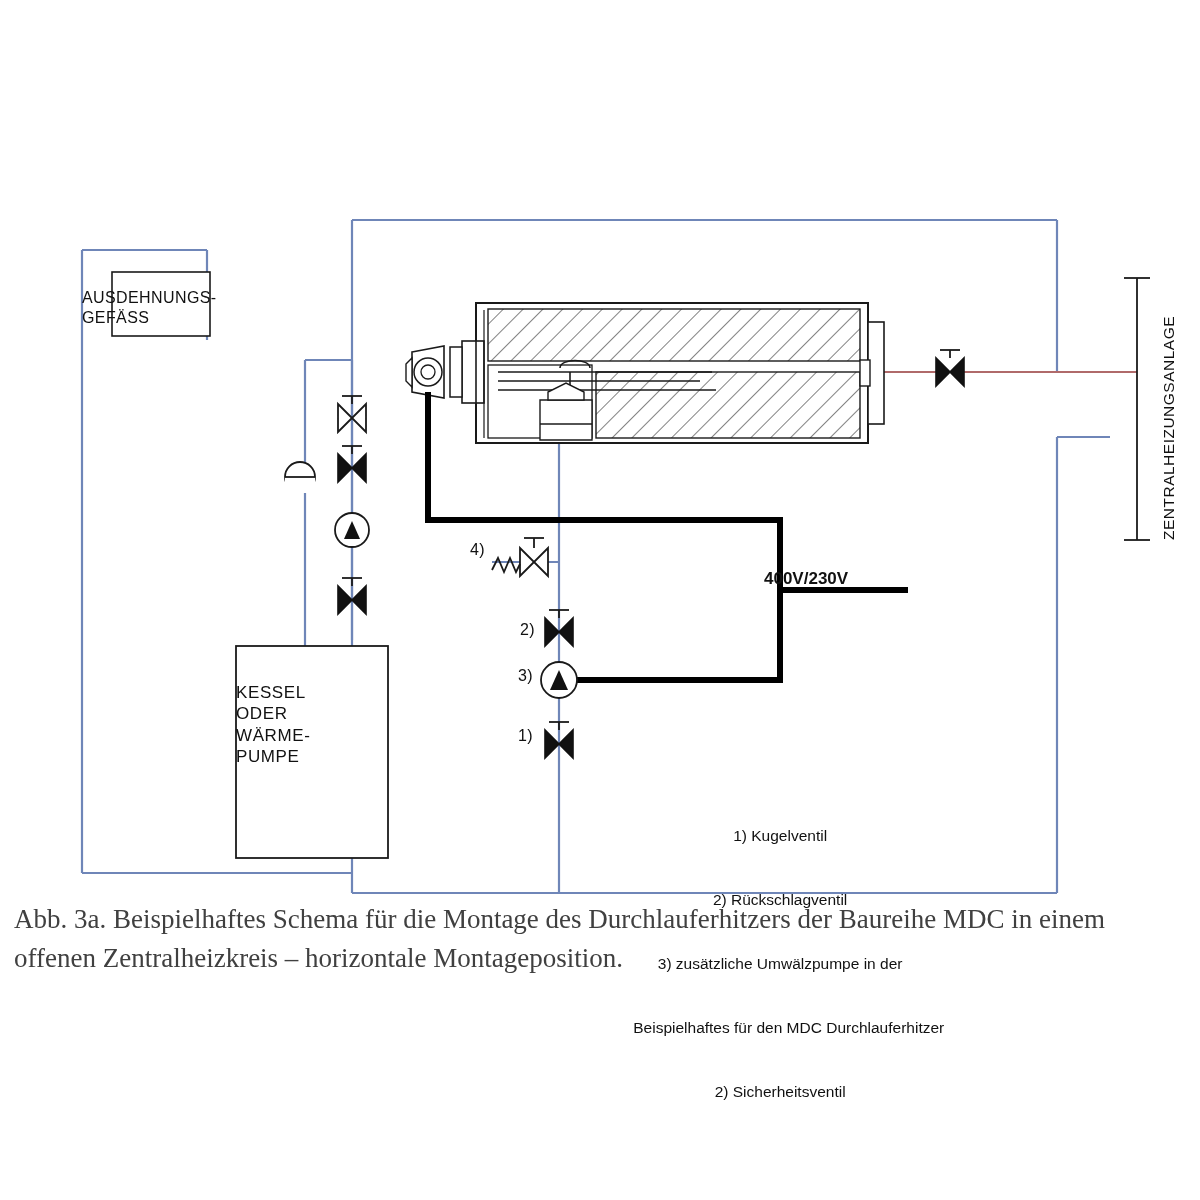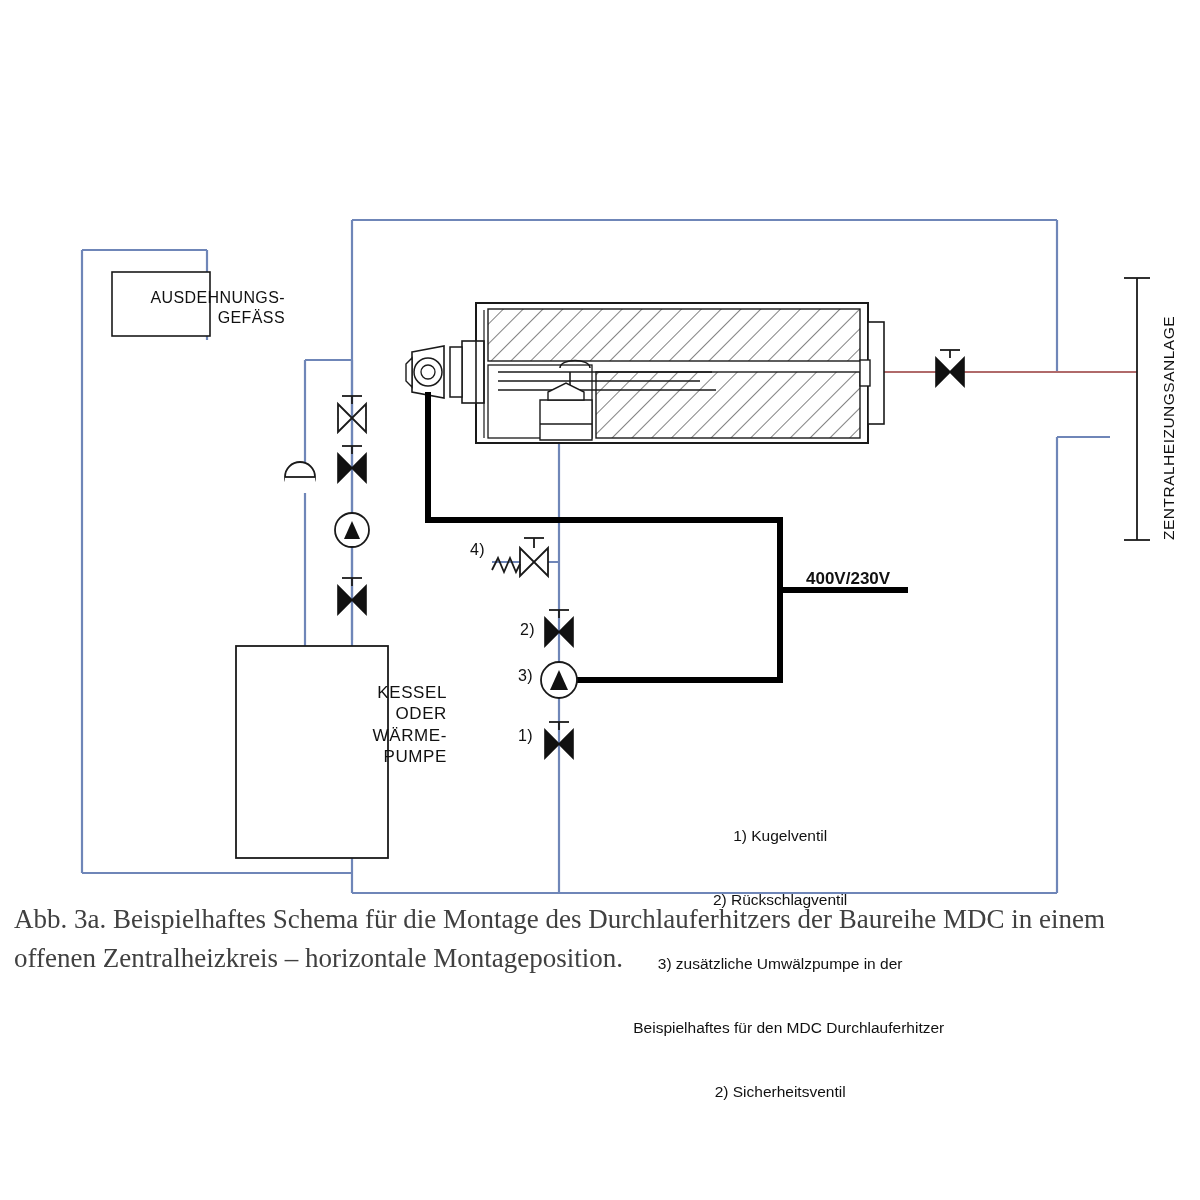--- a/index.html
+++ b/index.html
@@ -27,21 +27,21 @@
     width: 1200px;
     height: 1200px;
   }
   .lbl {
     position: absolute;
     font-family: "Liberation Sans", sans-serif;
     color: #111111;
     white-space: pre;
     line-height: 1.25;
   }
-  .lbl-center { text-align: right; margin-left: 43px; }
+  .lbl-center { text-align: left; }
   .caption {
     position: absolute;
     left: 14px;
     top: 900px;
     width: 1175px;
     font-family: "Liberation Serif", serif;
     font-size: 27px;
     line-height: 1.45;
     color: #404040;
   }
@@ -236,21 +236,21 @@
   <div class="lbl lbl-center" style="left:82px; top:288px; width:160px; font-size:16px; letter-spacing:0.4px;">AUSDEHNUNGS-
 GEFÄSS</div>
 
   <div class="lbl lbl-center" style="left:236px; top:682px; width:168px; font-size:17px; letter-spacing:0.6px;">KESSEL
 ODER
 WÄRME-
 PUMPE</div>
 
   <div class="vertical-label" style="left:1160px; top:540px;">ZENTRALHEIZUNGSANLAGE</div>
 
-  <div class="lbl bold-tag" style="left:806px; top:568px;text-align:right;">400V/230V</div>
+  <div class="lbl bold-tag" style="left:764px; top:568px;text-align:right;">400V/230V</div>
 
   <div class="lbl tag" style="left:470px; top:540px;">4)</div>
   <div class="lbl tag" style="left:520px; top:620px;">2)</div>
   <div class="lbl tag" style="left:518px; top:666px;">3)</div>
   <div class="lbl tag" style="left:518px; top:726px;">1)</div>
 
   <div class="legend">
     <div>1) Kugelventil</div>
     <div>2) Rückschlagventil</div>
     <div>3) zusätzliche Umwälzpumpe in der</div>

